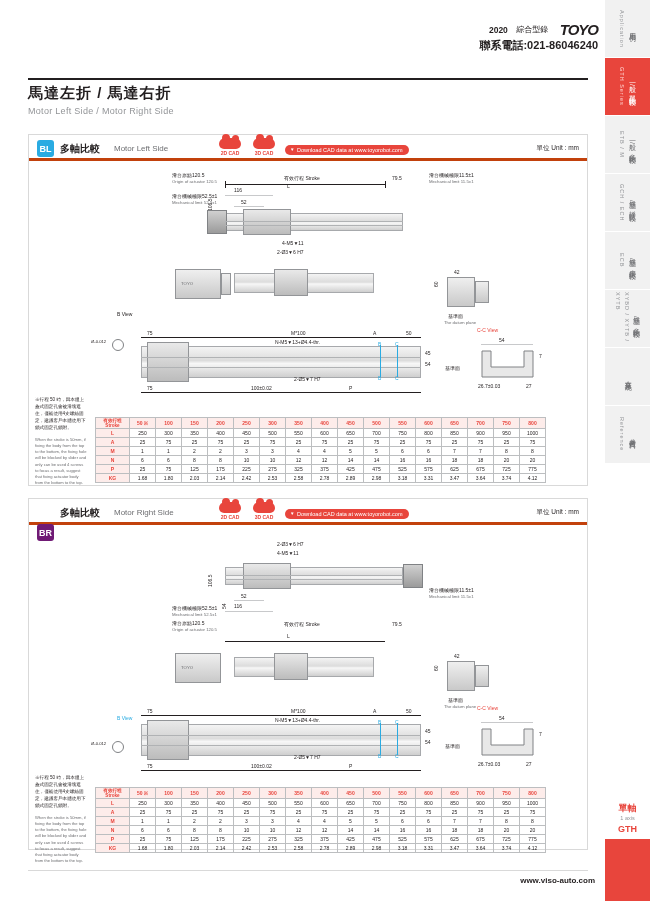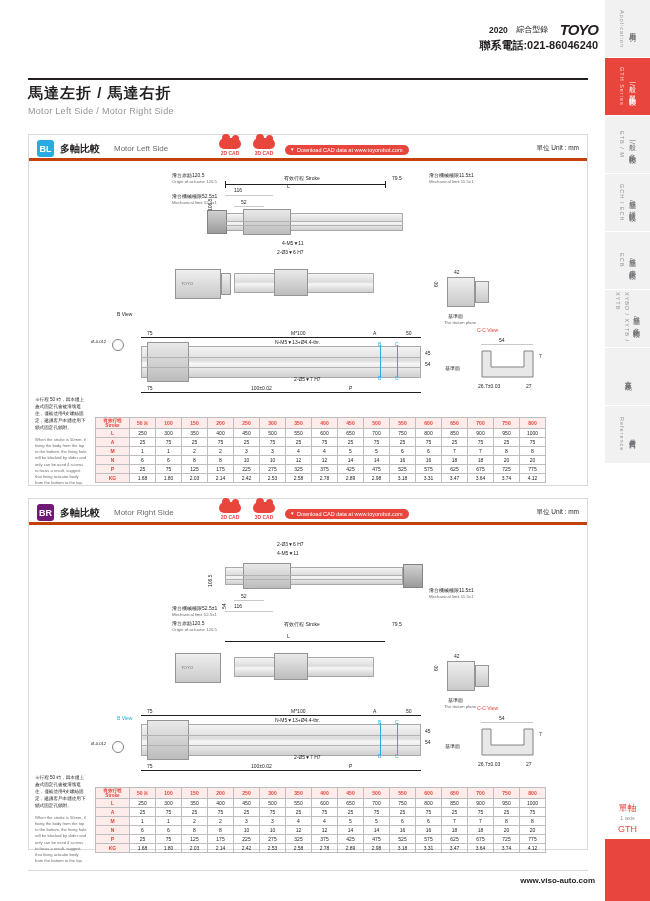--- a/index.html
+++ b/index.html
@@ -34,21 +34,21 @@
   .rail-tab .zh { writing-mode:vertical-rl; font-size:7px; }
   .rail-tab .en { writing-mode:vertical-rl; font-size:5.5px; color:#939598; }
   .rail-tab.active .en { color:#ffd5d2; }
 
   
   .rail-models { position:absolute; right:0; bottom:62px; width:45px; }
   .rail-axis {
     width:45px; text-align:center; font-size:7px; color:#e8453c;
     line-height:1.45; padding-bottom:3px;
   }
-  .rail-axis .big { font-size:9px; font-weight:normal; display:block;text-align:center; }
+  .rail-axis .big { font-size:9px; font-weight:bold; display:block;text-align:center; }
   .rail-axis .sm { font-size:5.5px; color:#939598; display:block; }
   .model-item {
     width:45px; height:14px; line-height:14px;
     background:#58595b; color:#ffffff;
     font-size:7.5px; text-align:center;
     border-bottom:1px solid #ffffff;
     font-weight:bold;
   }
   .model-item.hl { background:#e8453c; }
 
@@ -86,21 +86,21 @@
   .panel#panel-bl { top:134px; height:352px; }
   .panel#panel-br { top:498px; height:352px; }
 
   .panel-head { position:relative; height:26px; border-bottom:3px solid #c2410c; }
   .badge {
     position:absolute; left:8px; top:5px;
     width:17px; height:17px; border-radius:3px;
     background:#29abe2; color:#fff; font-size:9px; font-weight:bold;
     display:flex; align-items:center; justify-content:center;
   }
-  .badge.br { background:#701a75; }
+  .badge.br { background:#701a75;margin-top:20px; }
   .panel-title-zh { position:absolute; left:31px; top:7px; font-size:10px; font-weight:bold; }
   .panel-title-en { position:absolute; left:85px; top:9px; font-size:8px; color:#6d6e71; }
   .cad-group { position:absolute; left:188px; top:3px; display:flex; gap:8px; align-items:center;}
   .cad-icon { text-align:center; width:26px; }
   .cad-cloud {
     width:22px; height:11px; background:#e8453c; border-radius:6px 6px 5px 5px;
     position:relative; margin:0 auto;
   }
   .cad-cloud:before{
     content:""; position:absolute; left:3px; top:-4px; width:8px; height:8px;

